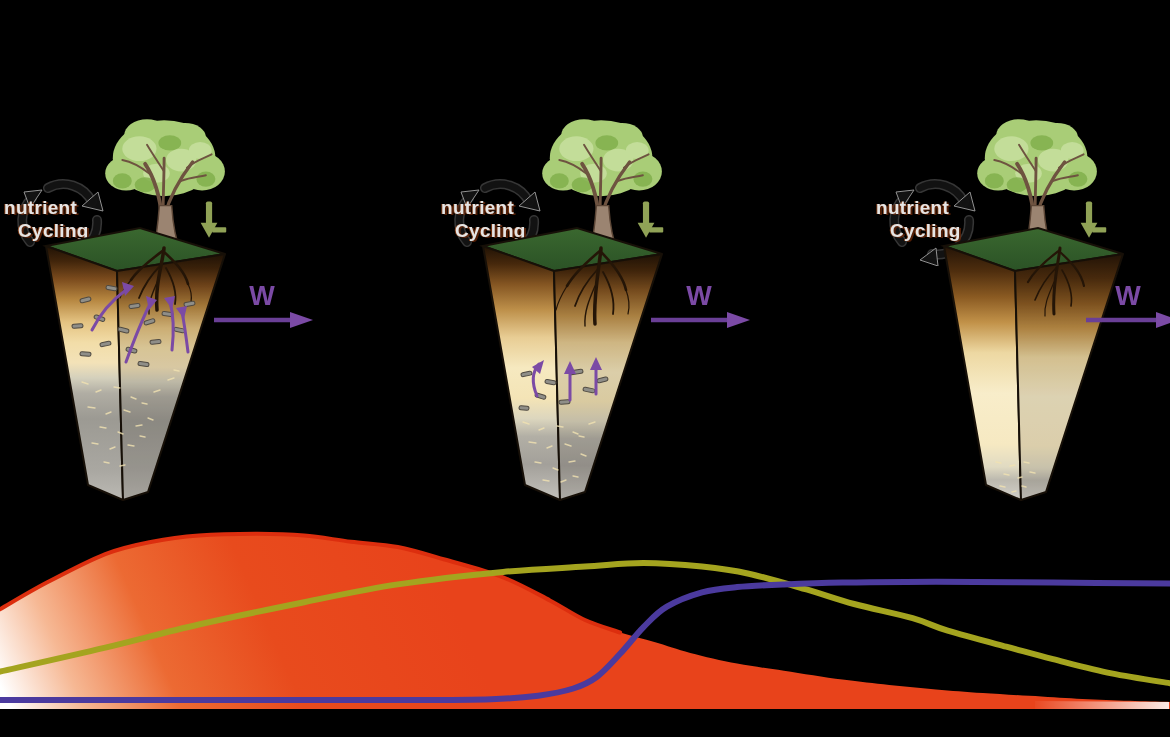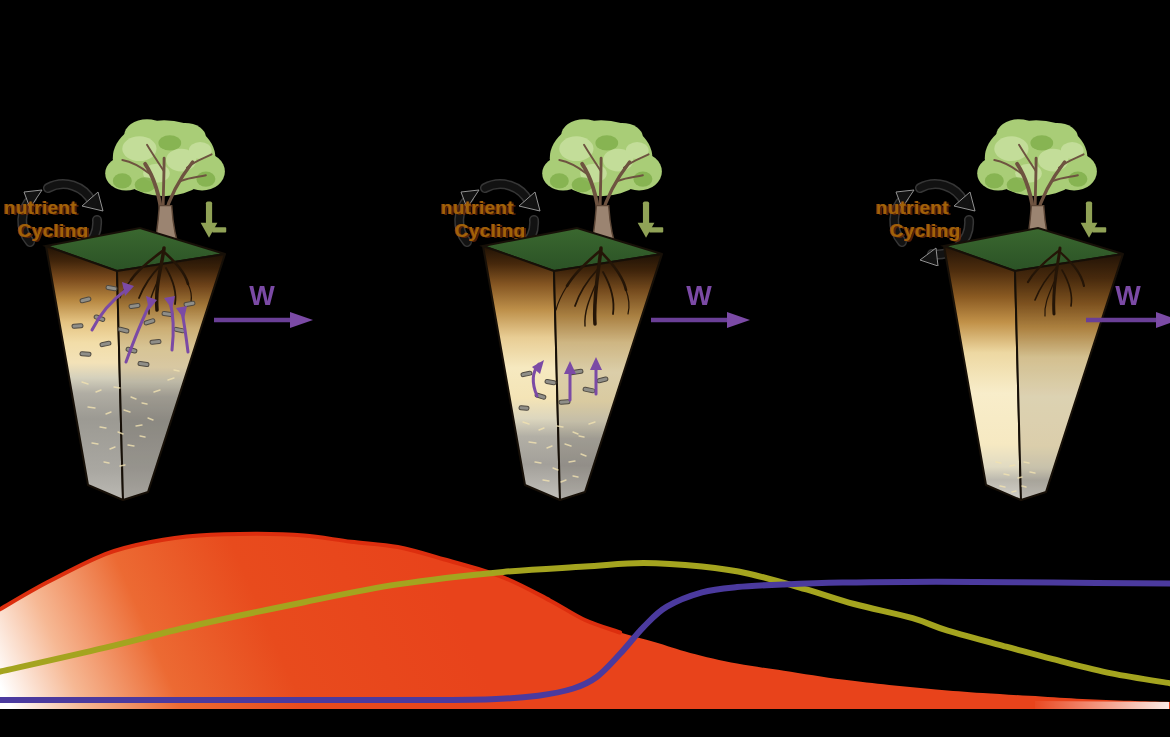--- a/index.html
+++ b/index.html
@@ -4,21 +4,21 @@
 <style>
   html,body{margin:0;padding:0;background:#000;}
   #stage{position:relative;width:1170px;height:737px;background:#000;overflow:hidden;
          font-family:"Liberation Sans", sans-serif;}
   .panel{position:absolute;top:0;width:370px;height:520px;}
   .panel *{box-sizing:border-box;}
   
   .nutrient{position:absolute;left:0;top:178px;width:132px;height:88px;}
   .nutrient svg{position:absolute;left:0;top:0;}
   .nut-text{position:absolute;left:4px;top:18px;width:124px;
-            font-weight:bold;font-size:19px;line-height:23px;color:#a16207;
+            font-weight:bold;font-size:19px;line-height:23px;color:#e5e5e5;
             text-shadow:2px 1px 0 rgba(110,40,8,.75), -1px 0 0 rgba(235,110,40,.5);
             letter-spacing:.3px;}
   .nut-text .l2{padding-left:14px;display:block;}
   
   .tree{position:absolute;left:90px;top:104px;}
   .litter{position:absolute;left:198px;top:200px;}
   .column{position:absolute;}
   
   .w-arrow{position:absolute;left:210px;top:284px;width:104px;height:46px;}
   .w-arrow .w-label{display:block;text-align:center;width:100%;font-weight:800;

